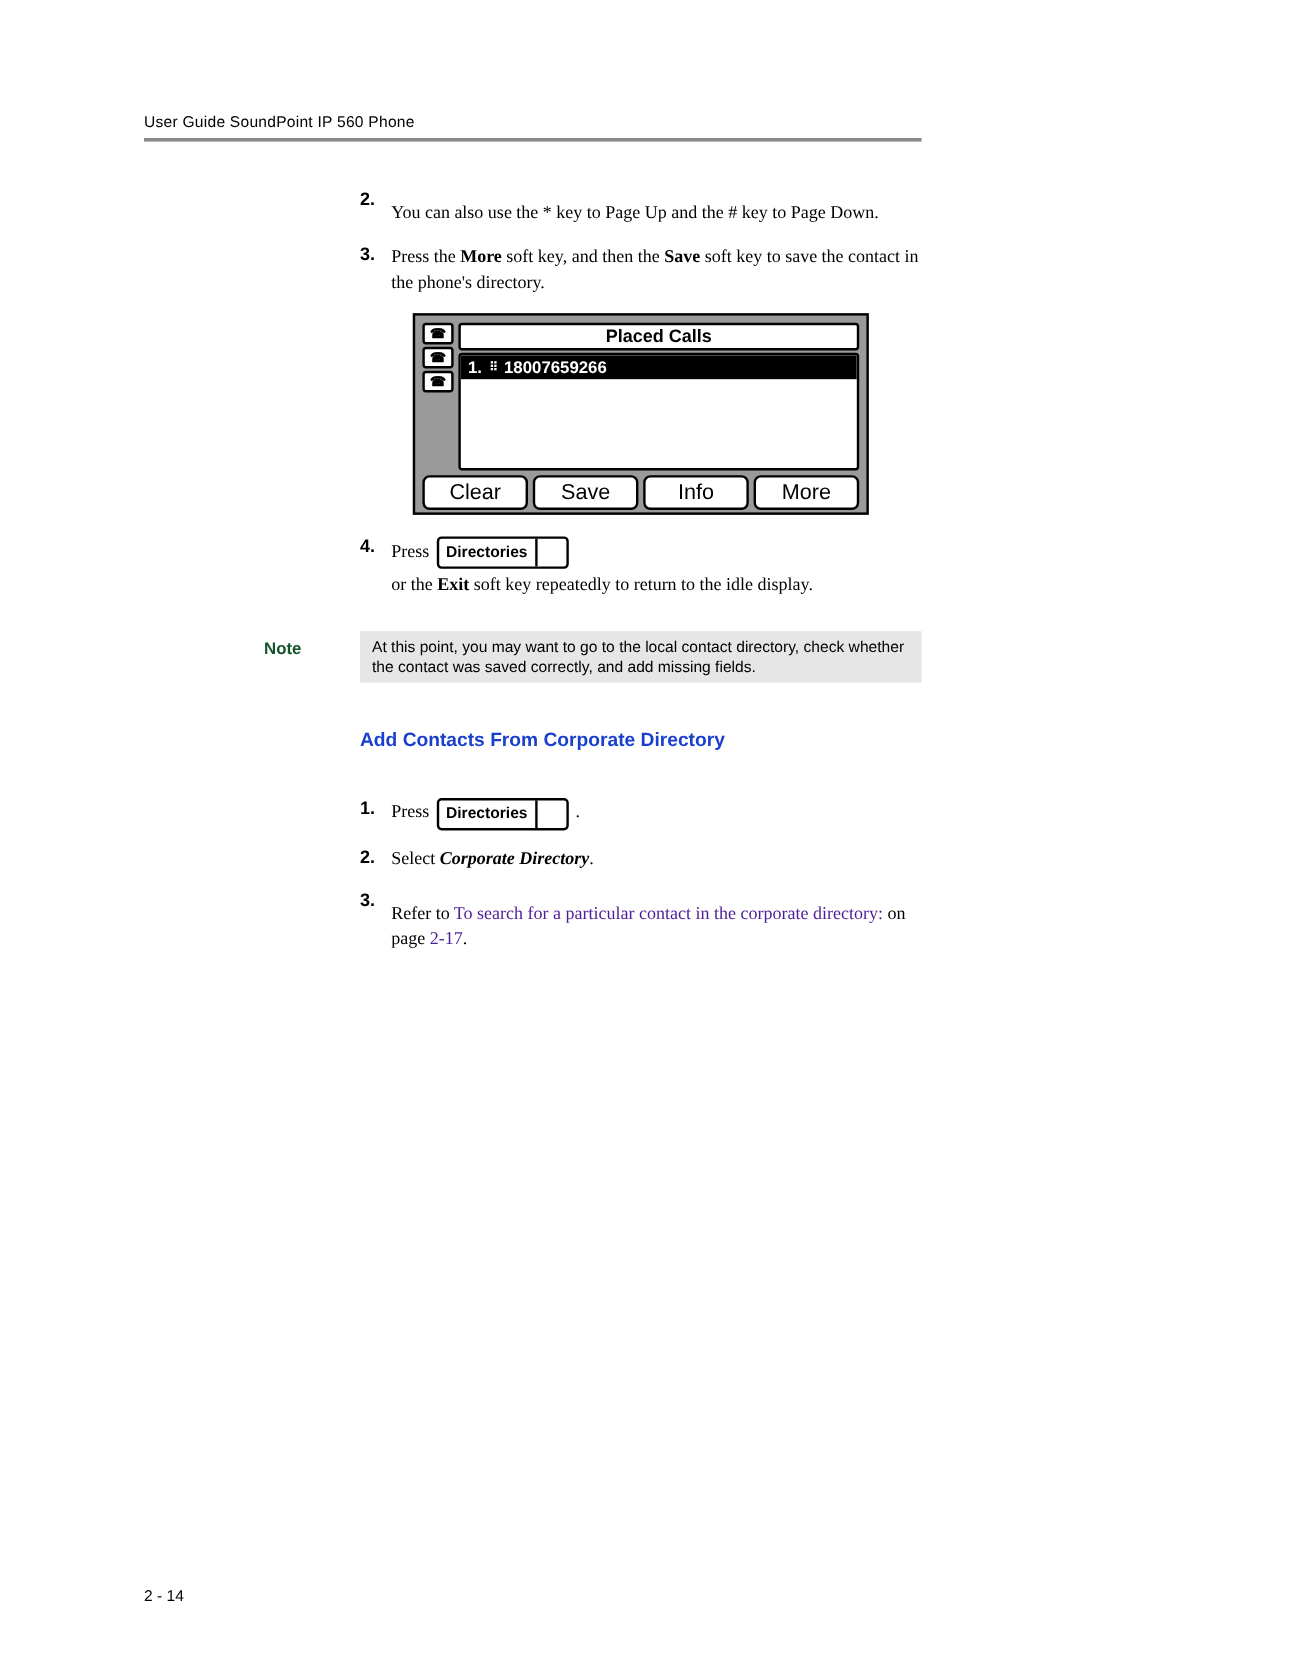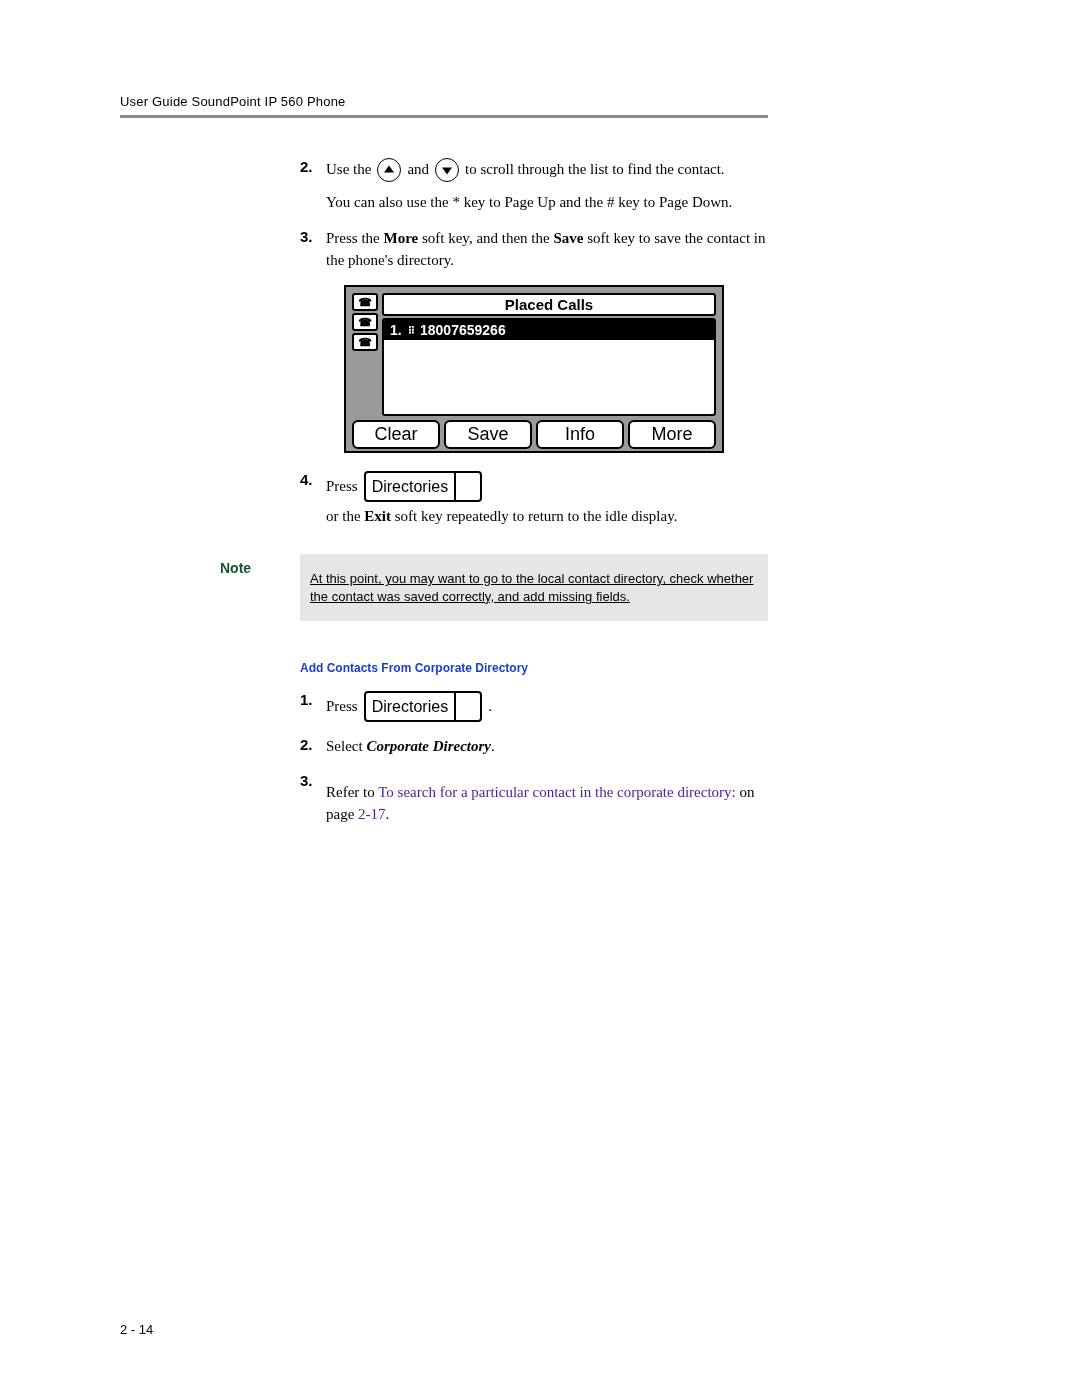--- a/index.html
+++ b/index.html
@@ -92,22 +92,22 @@
     display: inline-flex;
     border: 2px solid #000;
     border-radius: 4px;
     background: #fff;
     position: relative;
     margin: 0 4px;
     font-family: Arial, Helvetica, sans-serif;
     vertical-align: middle;
   }
   .dir-btn .dir-label {
-    font-weight: normal;
-    font-size: 16px;
+    font-weight: bold;
+    font-size: 13px;
     padding: 2px 6px 2px 6px;
   }
   .dir-btn .tab {
     border-left: 2px solid #000;
     width: 26px;
   }
 
   
   .phone-figure {
     width: 380px;
@@ -194,34 +194,33 @@
     font-family: "Futura", "Trebuchet MS", Arial, sans-serif;
     font-weight: bold;
     font-size: 14px;
     color: #14532d;
     padding-right: 20px;
     padding-top: 6px;
   }
   .note-box {
     flex: 1;
     background: #e6e6e6;
-    padding: 16px 10px;
+    padding: 4px 10px;
     font-family: Arial, Helvetica, sans-serif;
     font-size: 13px;
     line-height: 1.35;
-    text-decoration: underline;
   }
 
   .h3 {
     font-family: "Futura", "Trebuchet MS", Arial, sans-serif;
     color: #1a3fcf;
     font-weight: bold;
-    font-size: 12px;
+    font-size: 16px;
     margin-top: 40px;
-    margin-bottom: 16px;
+    margin-bottom: 38px;
   }
   .h4 {
     font-family: "Futura", "Trebuchet MS", Arial, sans-serif;
     font-weight: bold;
     font-size: 15px;
     margin-bottom: 22px;
     line-height: 1.4;
   }
   .italic { font-style: italic; }
   .bold { font-weight: bold; }
@@ -240,27 +239,20 @@
 <div class="page">
   <div class="header-text">User Guide SoundPoint IP 560 Phone</div>
   <div class="rule"></div>
 
   <div class="content">
     <ol class="steps">
 
       <li>
         <div class="step-num">2.</div>
         <div class="step-body">
-          <div class="step-line">
-            <span>Use the</span>
-            <span class="arrow-btn arrow-up"></span>
-            <span>and</span>
-            <span class="arrow-btn arrow-down"></span>
-            <span>to scroll through the list to find the contact.</span>
-          </div>
           <div class="sub">You can also use the * key to Page Up and the # key to Page Down.</div>
         </div>
       </li>
 
       <li>
         <div class="step-num">3.</div>
         <div class="step-body">
           <span>Press the </span><span class="bold">More</span><span> soft key, and then the </span><span class="bold">Save</span><span> soft key to save the contact in the phone's directory.</span>
         </div>
       </li>

